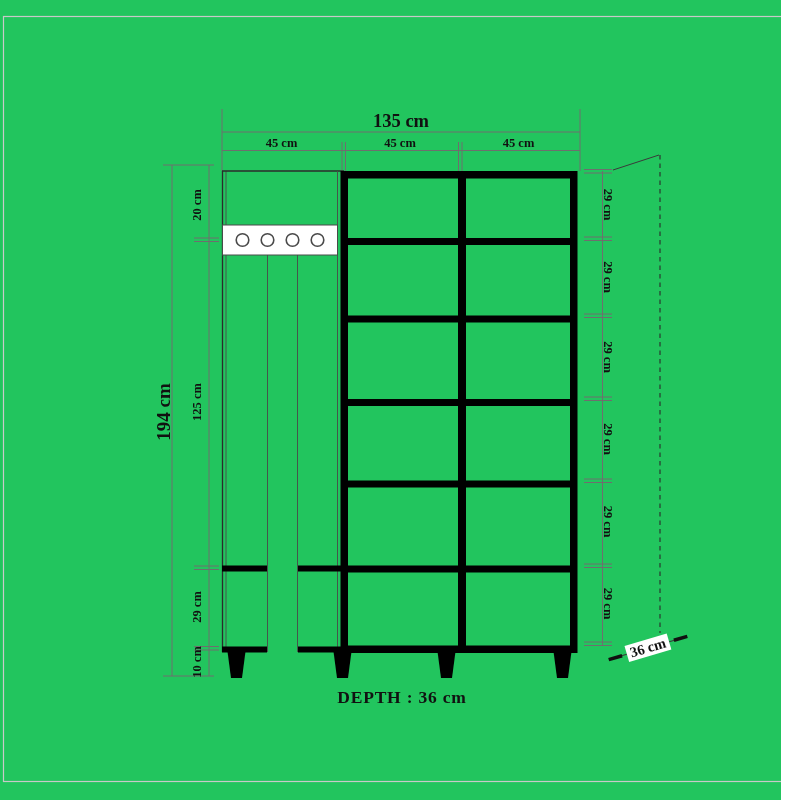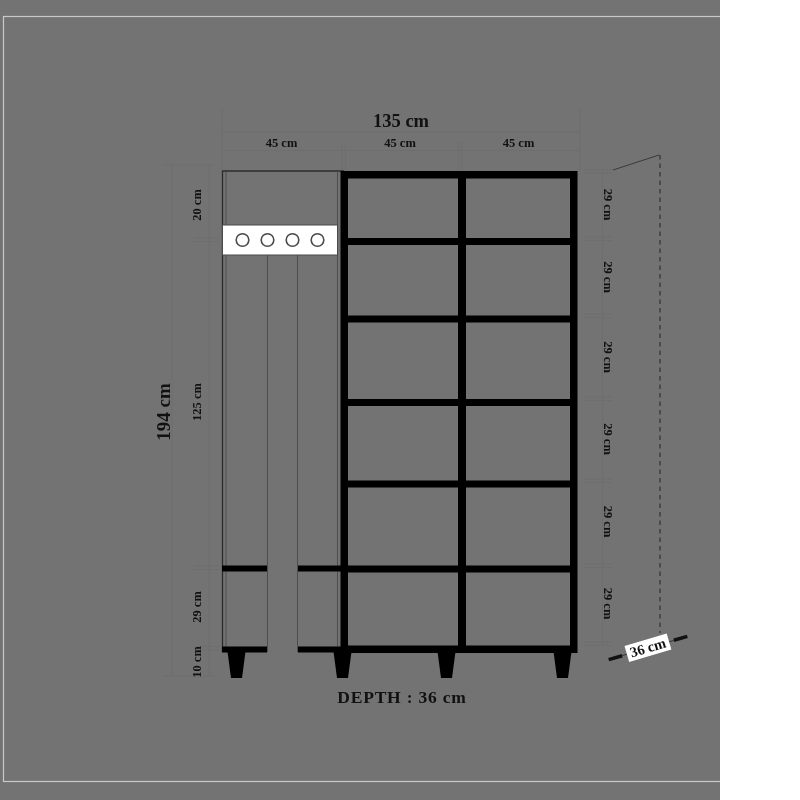--- a/index.html
+++ b/index.html
@@ -1,16 +1,16 @@
 <!DOCTYPE html>
 <html><head>
 <meta charset="utf-8">
 <style>
   html,body{margin:0;padding:0;background:#ffffff;}
-  .canvas{position:relative;width:720px;height:800px;background:#737373;overflow:hidden;
+  .canvas{position:relative;width:781px;height:800px;background:#22c55e;overflow:hidden;
           font-family:"Liberation Serif","DejaVu Serif",serif;}
   svg{display:block;}
   .page-border{fill:none;stroke:#c9c9c9;stroke-width:1.2;}
   .dim{stroke:#6e6e6e;stroke-width:1;fill:none;}
   .dim2{stroke:#3a3a3a;stroke-width:1;fill:none;}
   .dashed{stroke:#2b2b2b;stroke-width:1.1;fill:none;stroke-dasharray:4.5 4;}
   .hair{stroke:#4a4a4a;stroke-width:0.9;fill:none;}
   .thin{stroke:#2b2b2b;stroke-width:1.3;fill:none;}
   .rail{fill:#ffffff;stroke:#4a4a4a;stroke-width:1;}
   .hook{fill:#ffffff;stroke:#4a4a4a;stroke-width:1.6;}

